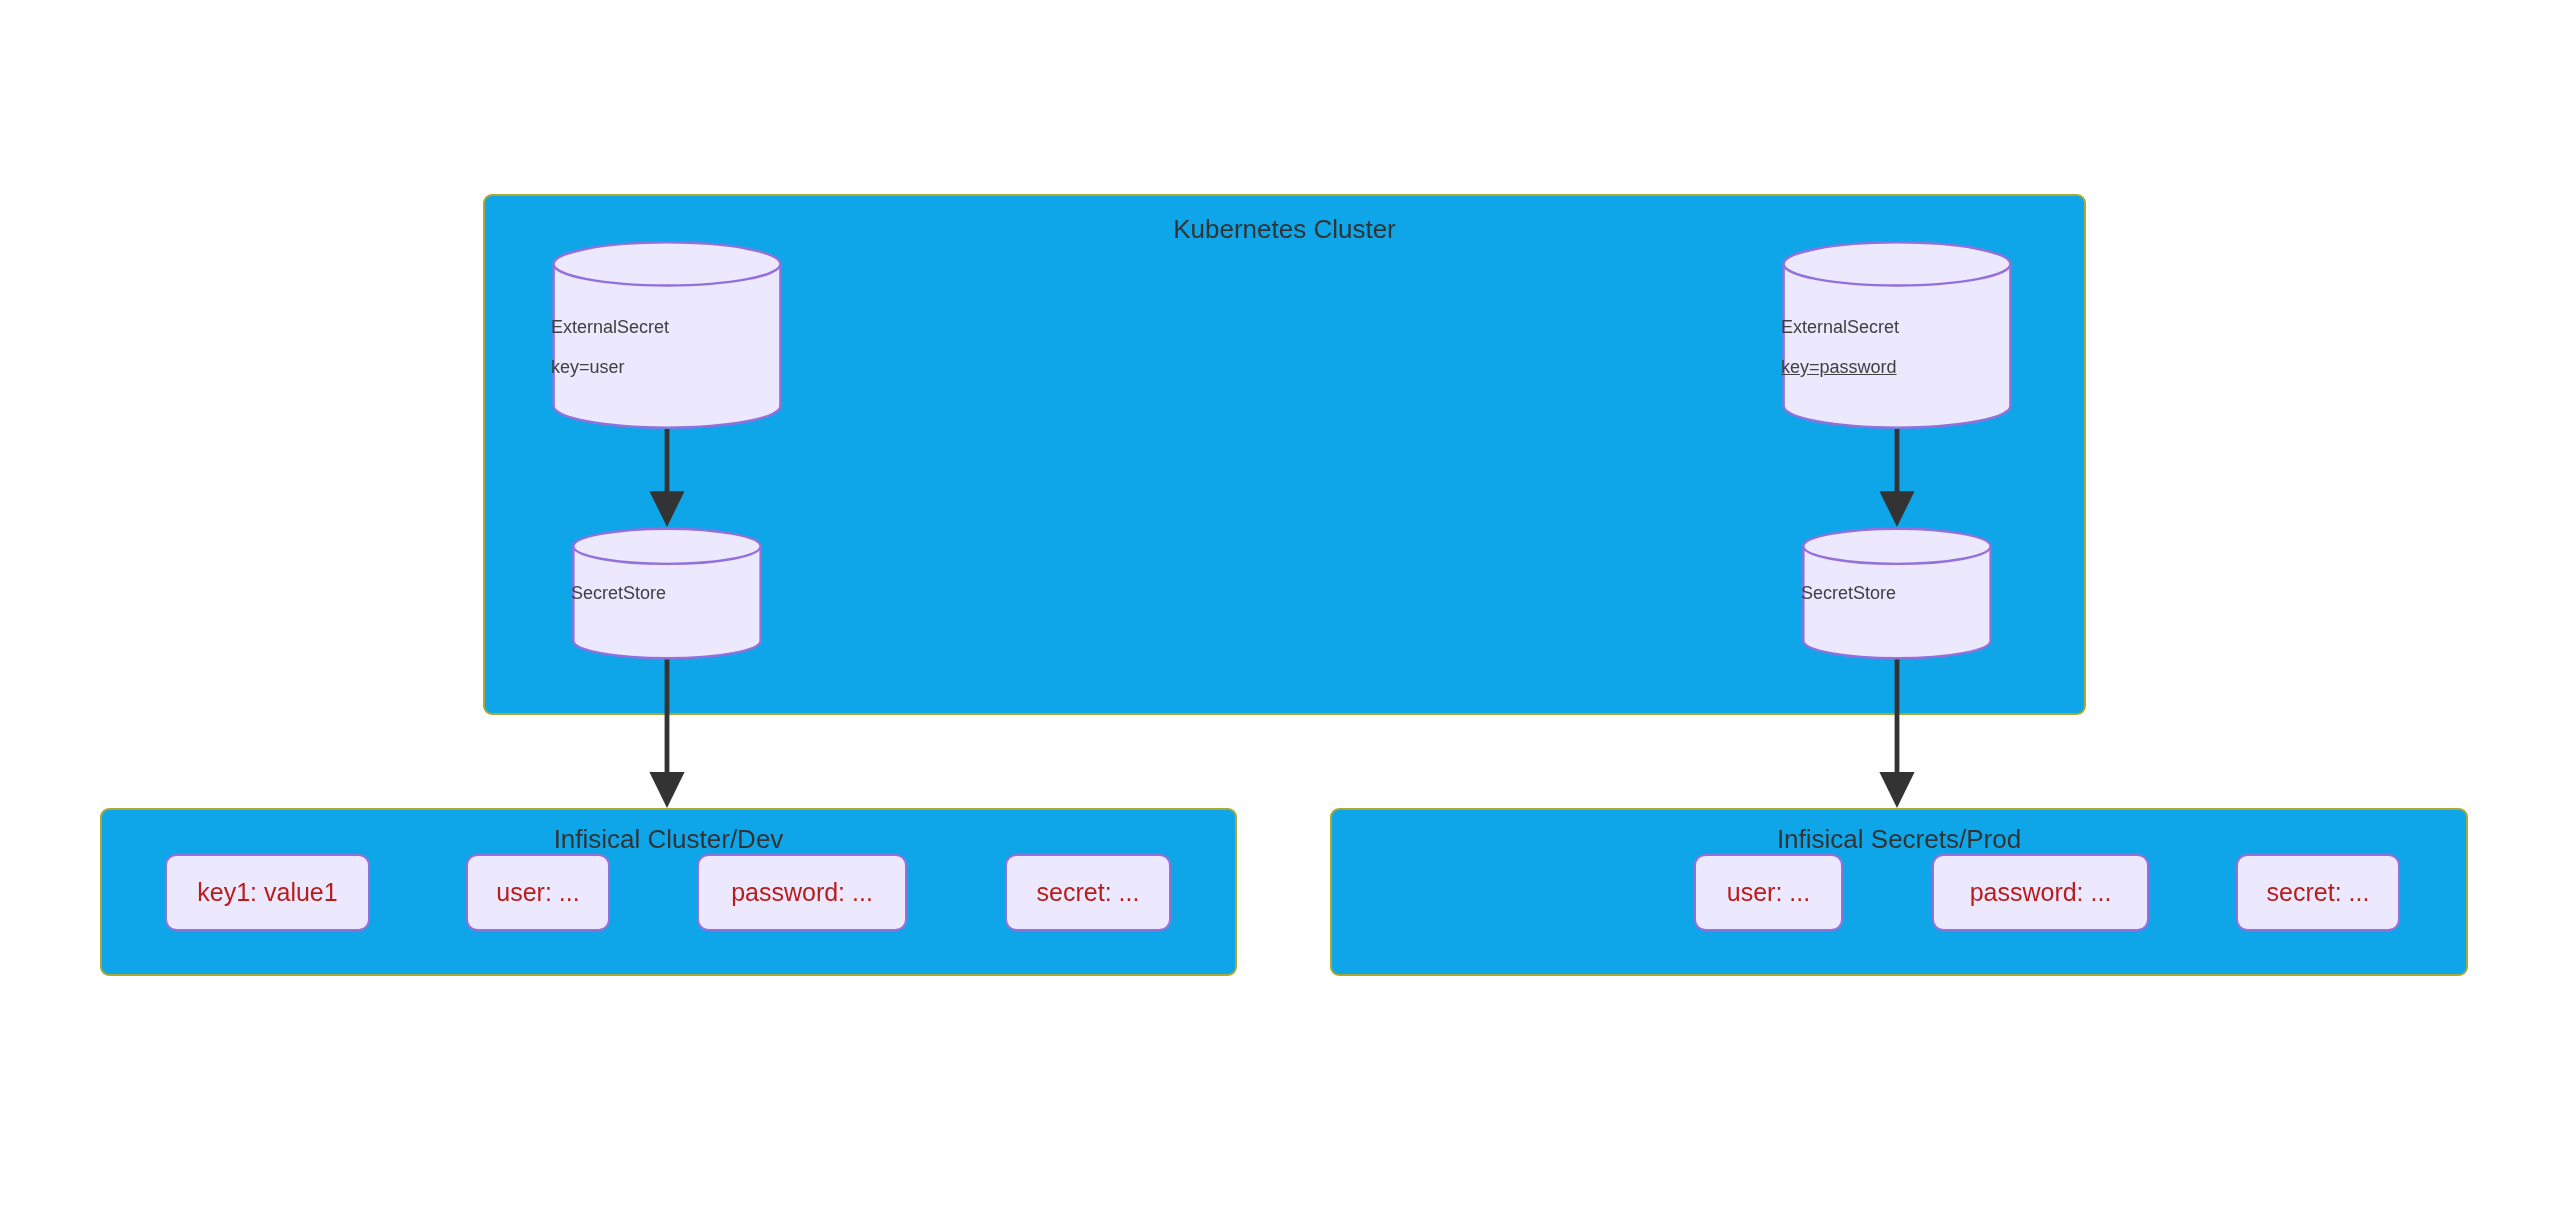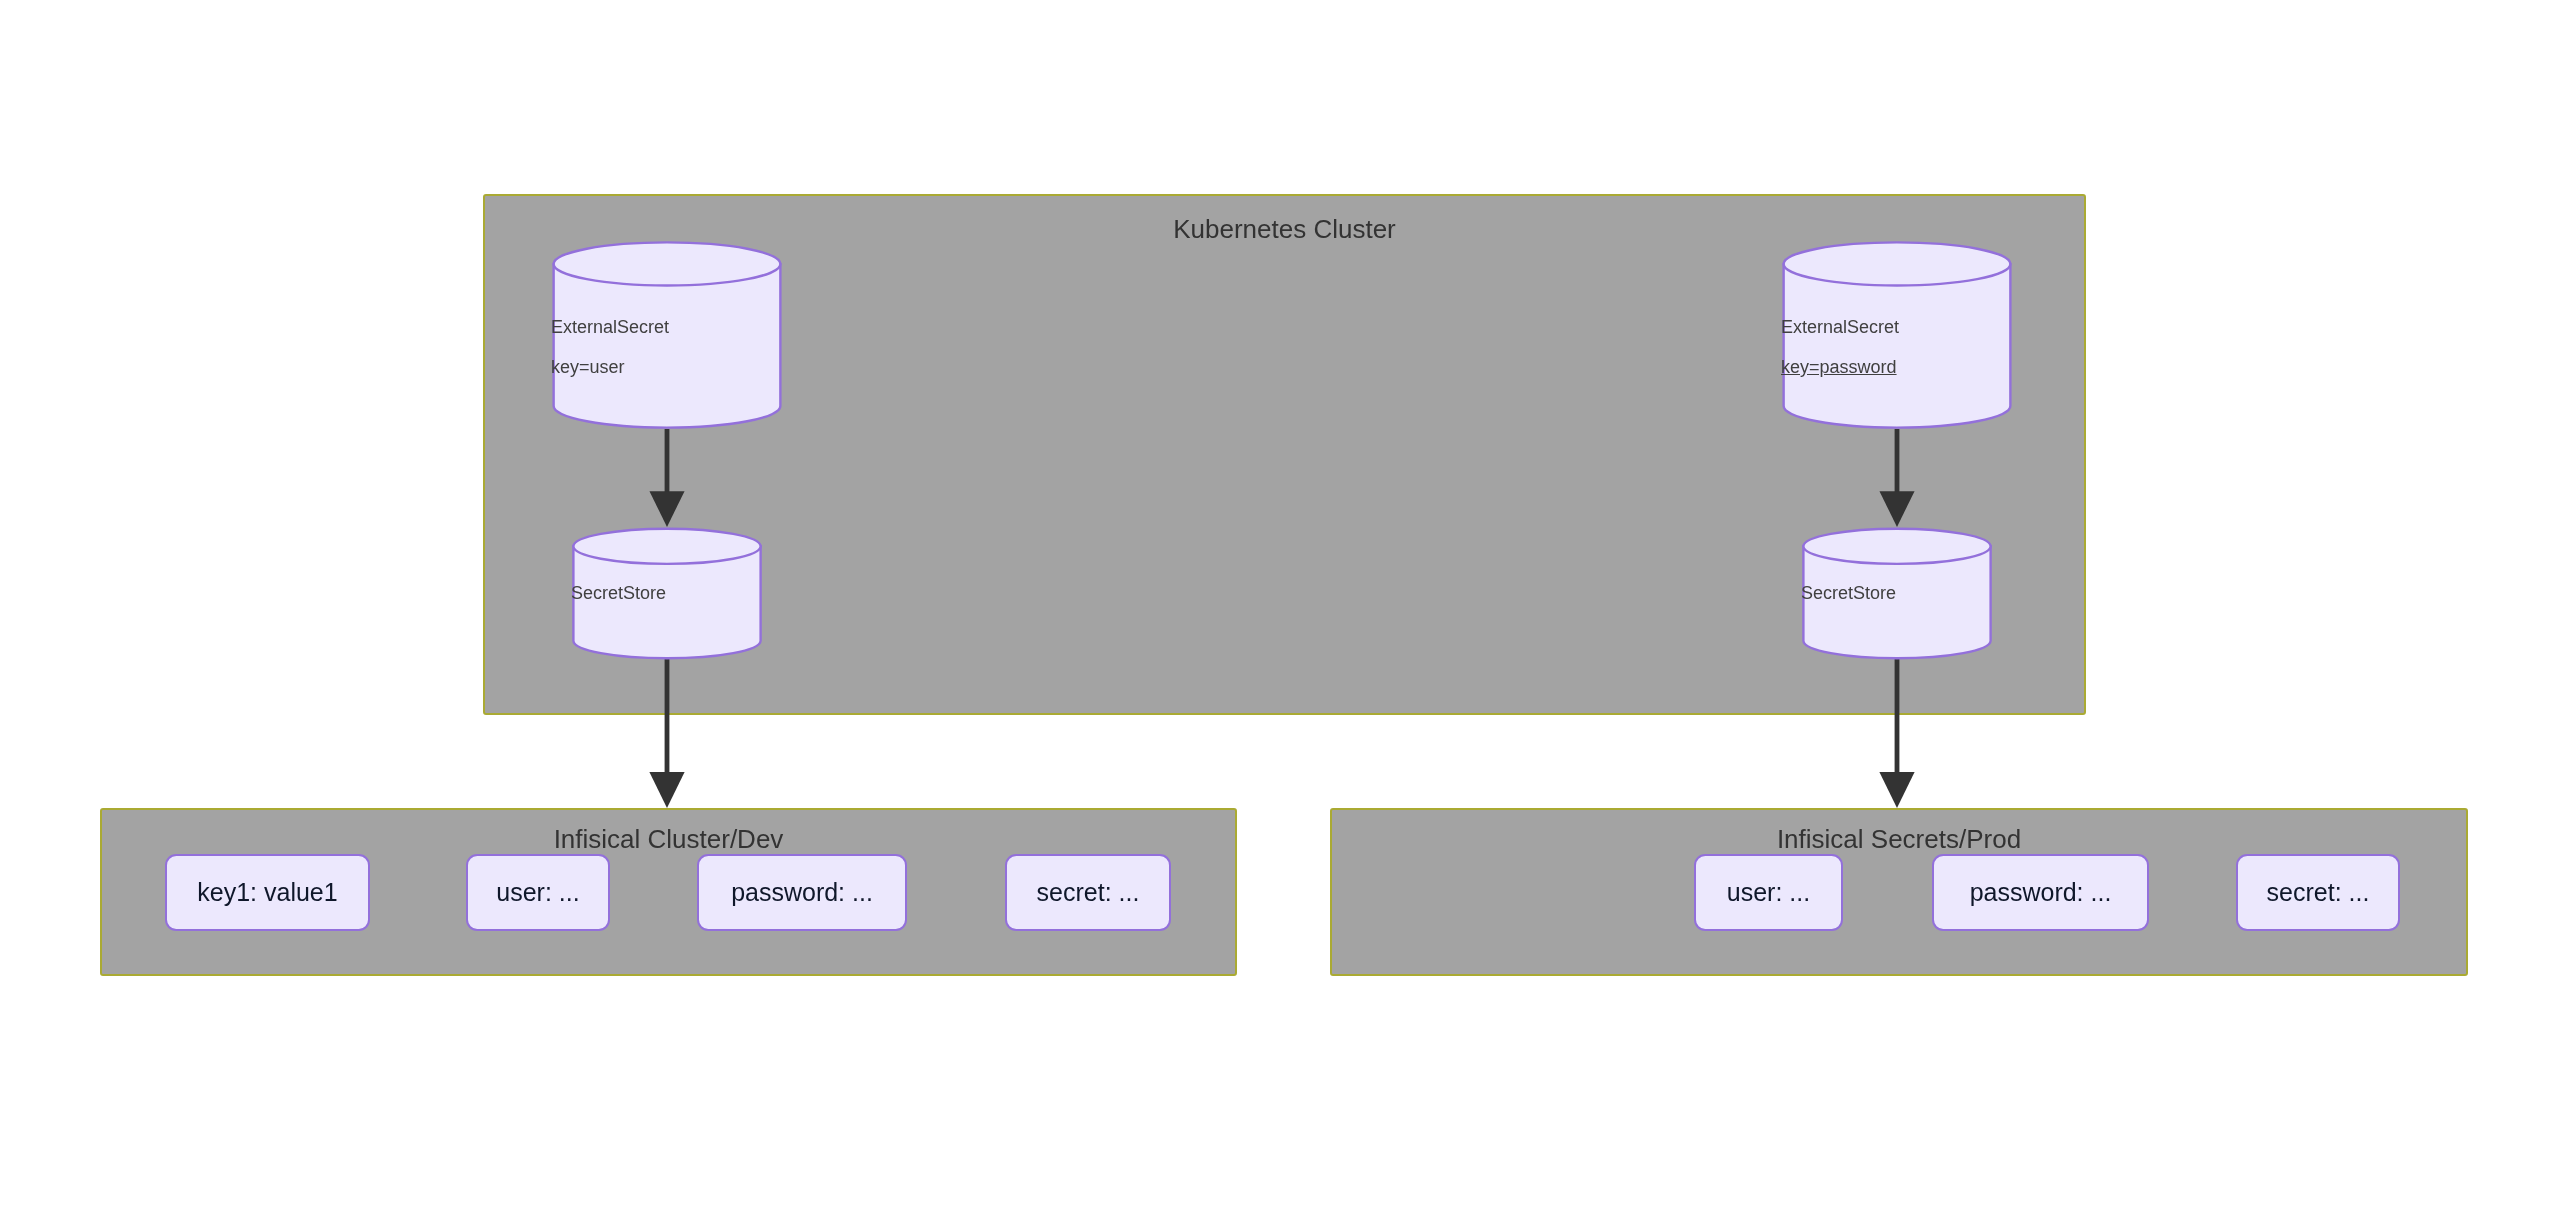--- a/index.html
+++ b/index.html
@@ -19,24 +19,24 @@
     position: absolute;
     left: 0;
     top: 0;
     width: 2576px;
     height: 1231px;
   }
 
   
   .subgraph {
     position: absolute;
-    background: #a3a3a3;
+    background: #0ea5e9;
     border: 2.4px solid #aaaa33;
     box-sizing: border-box;
-    border-radius: 3px;
+    border-radius: 9px;
   }
   .subgraph-title {
     position: absolute;
     left: 0;
     right: 0;
     text-align: center;
     color: #333333;
     font-size: 26px;
     font-family: "Liberation Sans", sans-serif;
     white-space: nowrap;
@@ -90,21 +90,21 @@
   
   .chip {
     position: absolute;
     background: #ece8fd;
     border: 2.4px solid #9370db;
     border-radius: 11.2px;
     box-sizing: border-box;
     display: flex;
     align-items: center;
     justify-content: center;
-    color: #0f172a;
+    color: #b91c1c;
     font-size: 25px;
     font-family: "Liberation Sans", sans-serif;
     white-space: nowrap;
   }
 
   
   .edge {
     position: absolute;
     overflow: visible;
   }

